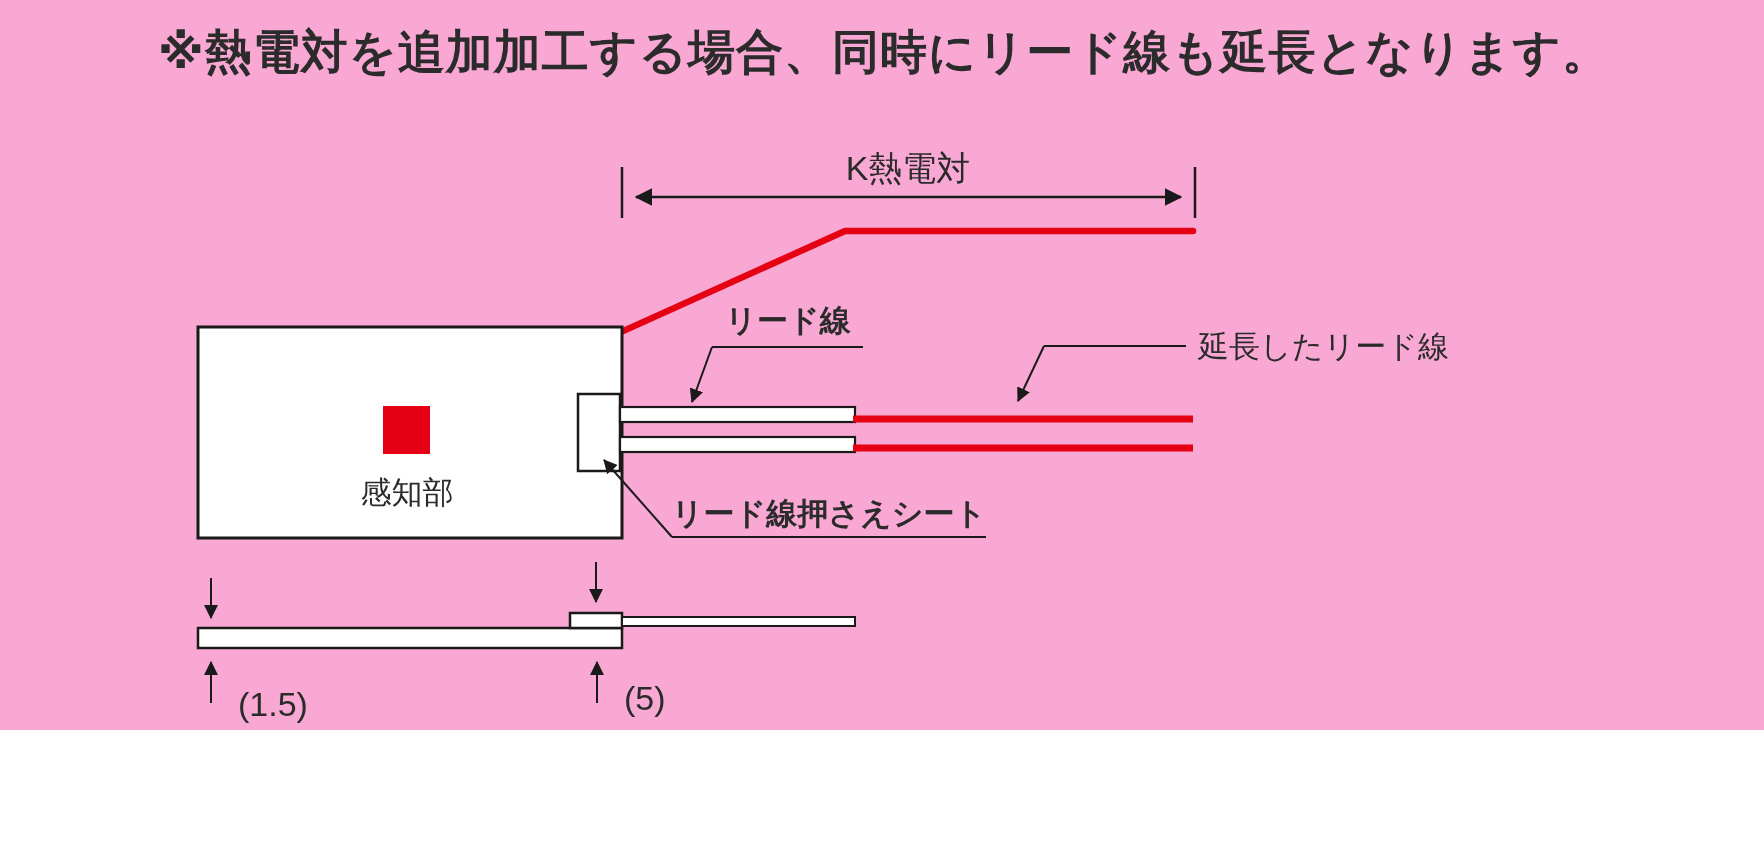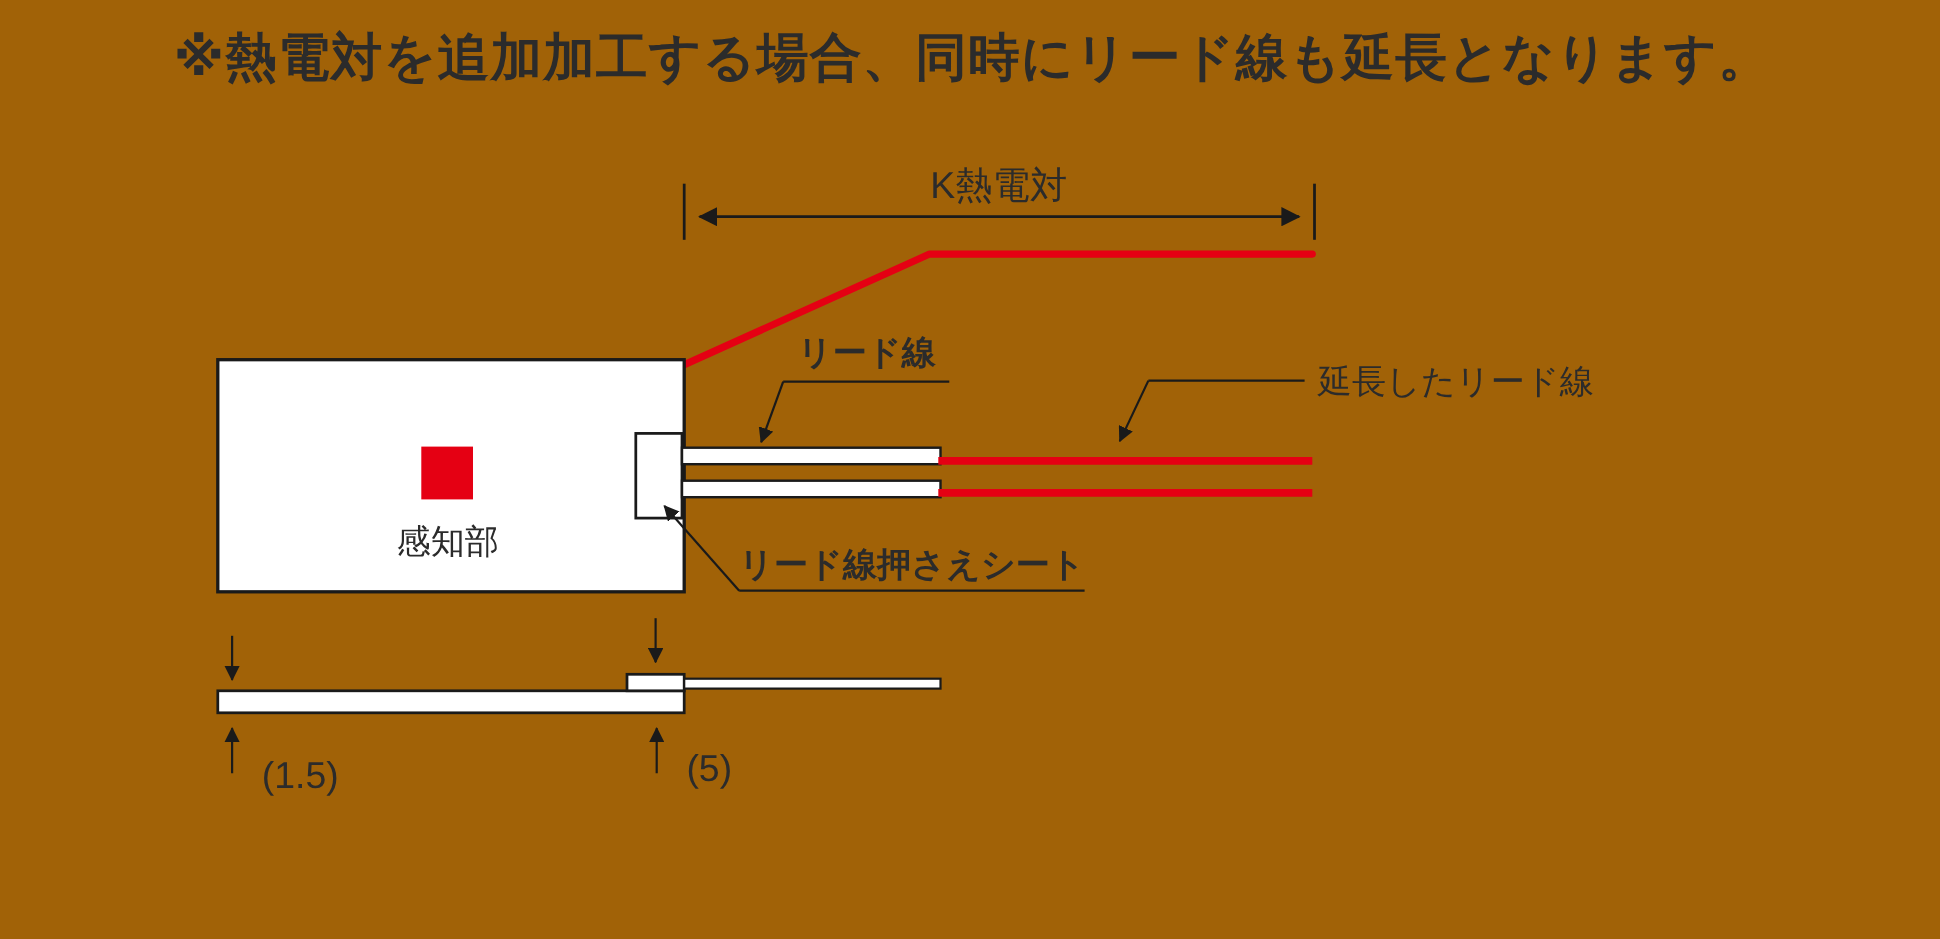--- a/index.html
+++ b/index.html
@@ -1,22 +1,22 @@
 <!DOCTYPE html>
 <html><head>
 <meta charset="utf-8">
 <style>
   * { margin: 0; padding: 0; box-sizing: border-box; }
   html, body { background: #ffffff; }
   body { font-family: "Liberation Sans", "DejaVu Sans", sans-serif; }
   .canvas {
     position: relative;
     width: 1764px;
-    height: 854px;
-    background: #a16207;
+    height: 730px;
+    background: #f9a8d4;
     overflow: hidden;
   }
   svg { display: block; }
   svg text {
     font-family: "Liberation Sans", "DejaVu Sans", sans-serif;
     fill: #2b2b2b;
   }
   .title-text { font-size: 47px; font-weight: 600; letter-spacing: 1px; }
   .label { font-size: 31px; }
   .label-bold { font-size: 31px; font-weight: bold; }

